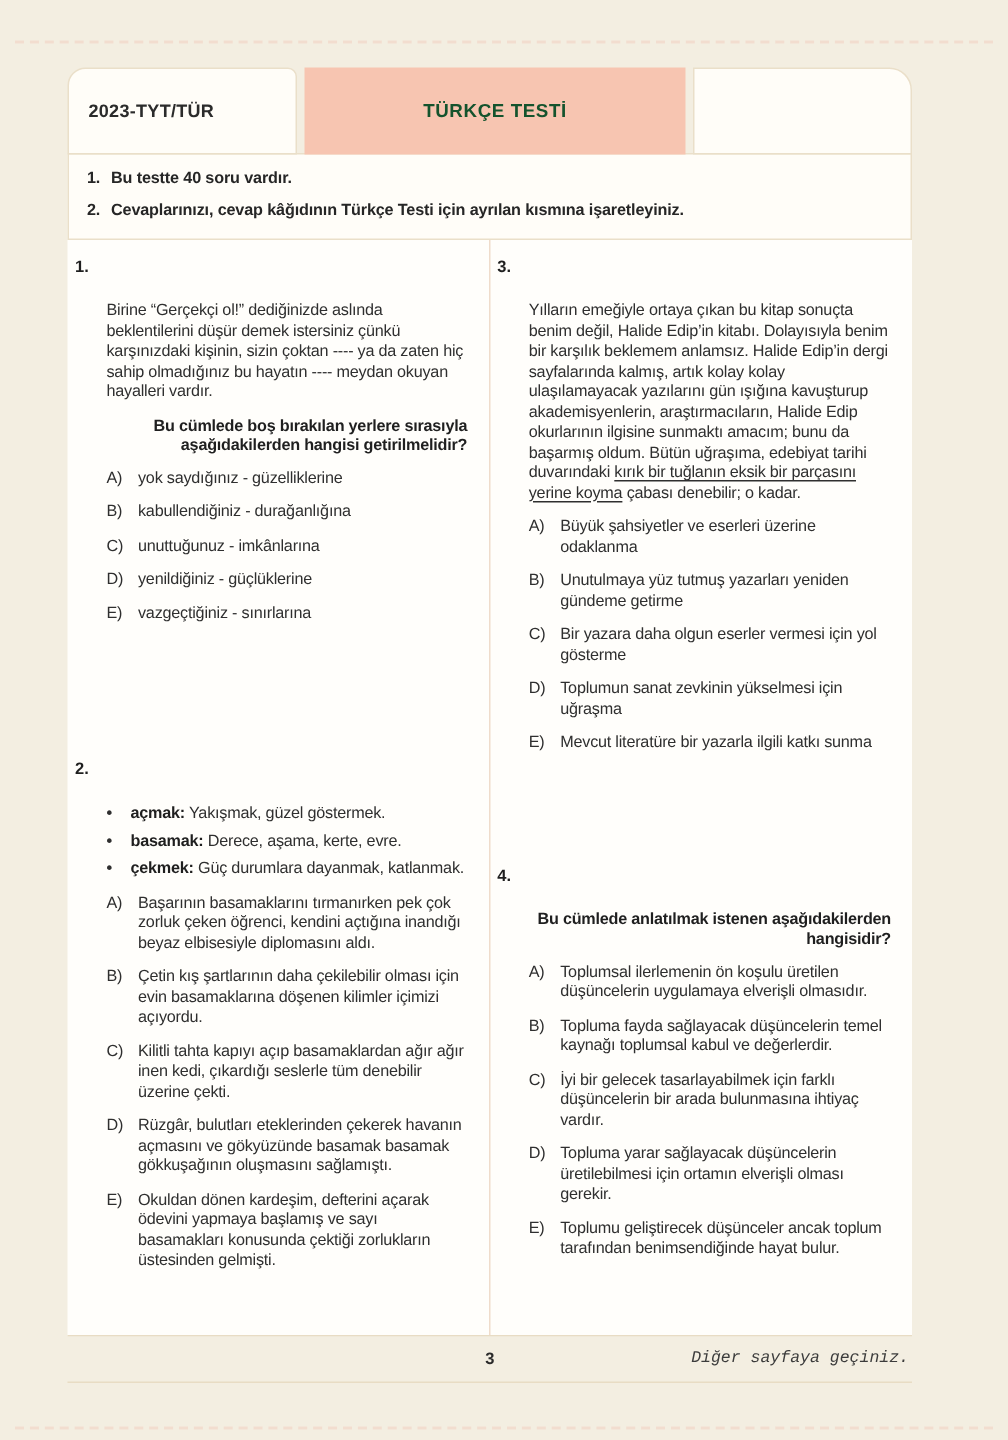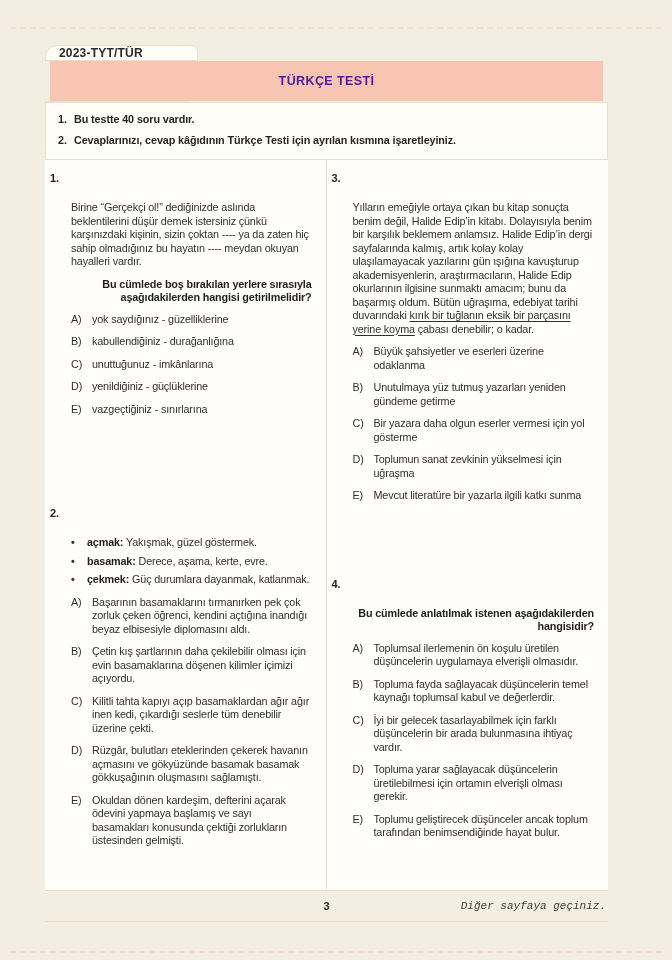--- a/index.html
+++ b/index.html
@@ -18,31 +18,31 @@
     color:var(--text);
   }
   .page{position:relative;width:672px;height:960px;overflow:hidden;}
   .perforation{position:absolute;left:10px;right:10px;height:0;border-top:2px dashed #f2d9cb;opacity:.8;}
   .perforation.top{top:27px;}
   .perforation.bottom{top:951px;}
 
   .sheet{position:absolute;left:45px;top:45px;width:563px;}
 
   
-  .header-row{display:flex;height:58px;flex-direction:column;}
+  .header-row{display:flex;height:58px;}
   .hdr-left{
     width:153px;background:#fffdf8;border:1px solid #eadfc9;
     border-radius:12px 6px 0 0;
     display:flex;align-items:center;padding-left:13px;
     font-weight:bold;font-size:12px;color:#2b2b2b;letter-spacing:.2px;
   }
   .hdr-title{
     flex:1;margin:0 5px;background:var(--accent);
     display:flex;align-items:center;justify-content:center;
-    font-weight:bold;font-size:12.5px;color:#4c1d95;letter-spacing:.4px;
+    font-weight:bold;font-size:12.5px;color:#14532d;letter-spacing:.4px;
   }
   .hdr-right{
     width:146px;background:#fffdf8;border:1px solid #eadfc9;
     border-radius:0 15px 0 0;
   }
 
   
   .instructions{
     background:#fffdf8;border:1px solid #eadfc9;margin-top:-1px;
     padding:10px 14px 12px 12px;

